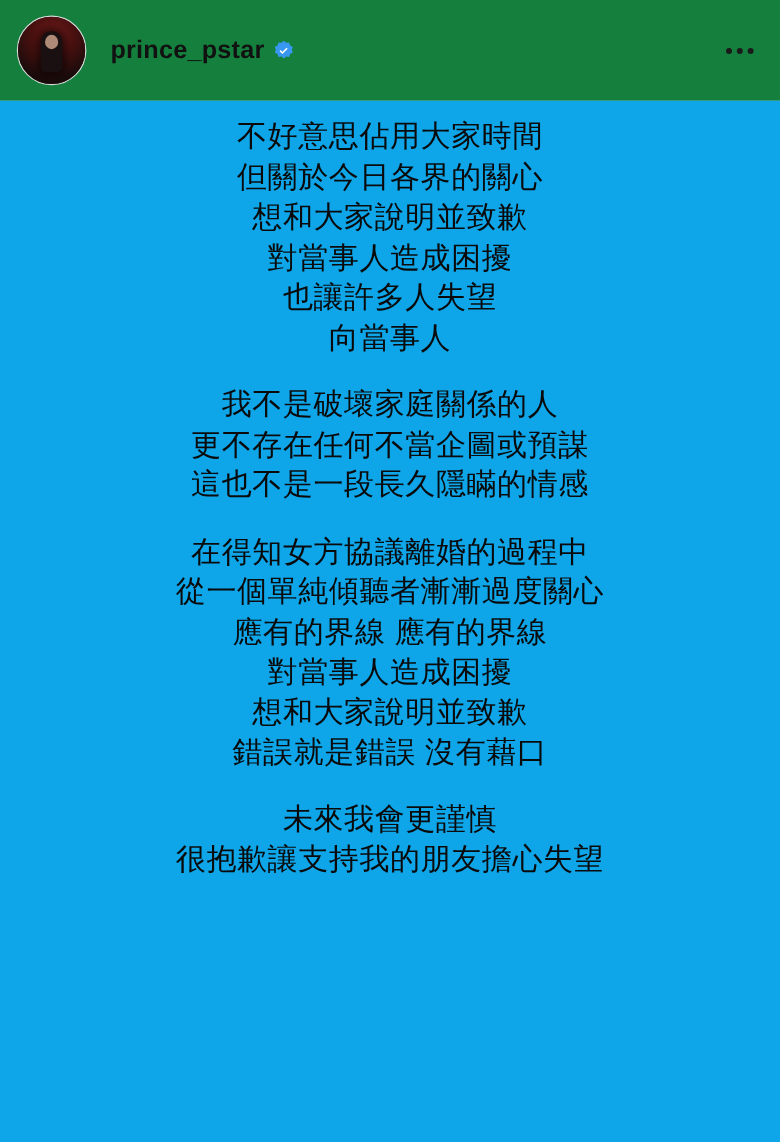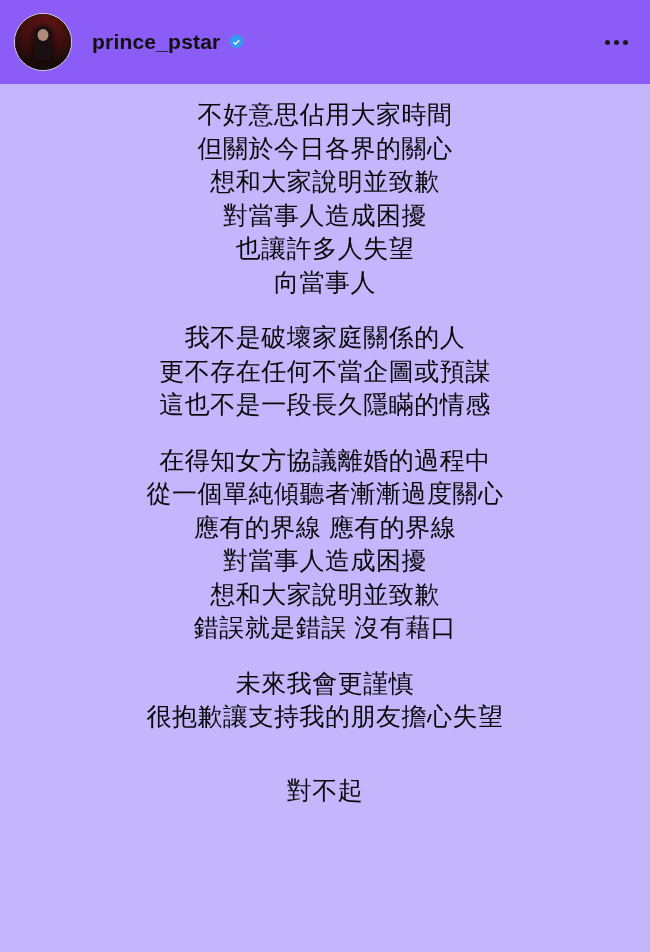--- a/index.html
+++ b/index.html
@@ -23,21 +23,21 @@
     flex-direction: column;
   }
   
   .post-header {
     height: 84px;
     flex: 0 0 84px;
     display: flex;
     align-items: center;
     padding: 0 18px 0 14px;
     box-sizing: border-box;
-    background: #8b5cf6;
+    background: #15803d;
   }
   .avatar {
     width: 56px;
     height: 56px;
     border-radius: 50%;
     flex: 0 0 56px;
     background: #2a2022;
     position: relative;
     overflow: hidden;
     border: 1px solid #d8d8d8;
@@ -103,21 +103,21 @@
   .more-btn i {
     display: block;
     width: 5px;
     height: 5px;
     border-radius: 50%;
     background: #1a1a1a;
   }
   
   .post-body {
     flex: 1 1 auto;
-    background: #c4b5fd;
+    background: #0ea5e9;
     padding: 14px 10px 10px 10px;
     box-sizing: border-box;
     display: flex;
     flex-direction: column;
     align-items: flex-start;
   }
   .para {
     width: 100%;
     text-align: center;
   }
@@ -203,18 +203,15 @@
     <div class="para">
       <div class="line">未來我會更謹慎</div>
       <div class="line">很抱歉讓支持我的朋友擔心失望</div>
     </div>
 
     <div class="gap"></div>
 
 
     <div class="gap-sm"></div>
 
-    <div class="para">
-      <div class="line">對不起</div>
-    </div>
 
   </div>
 </div>
 
 </body></html>

